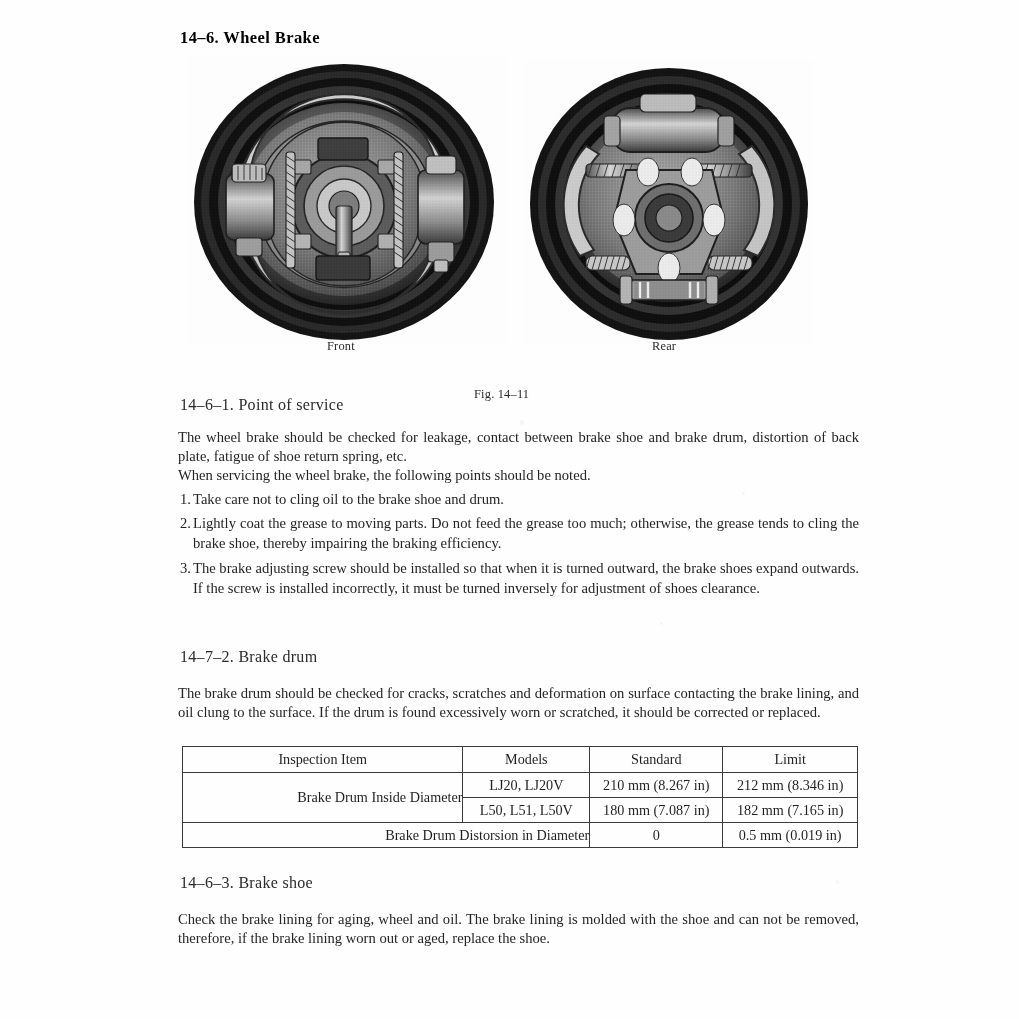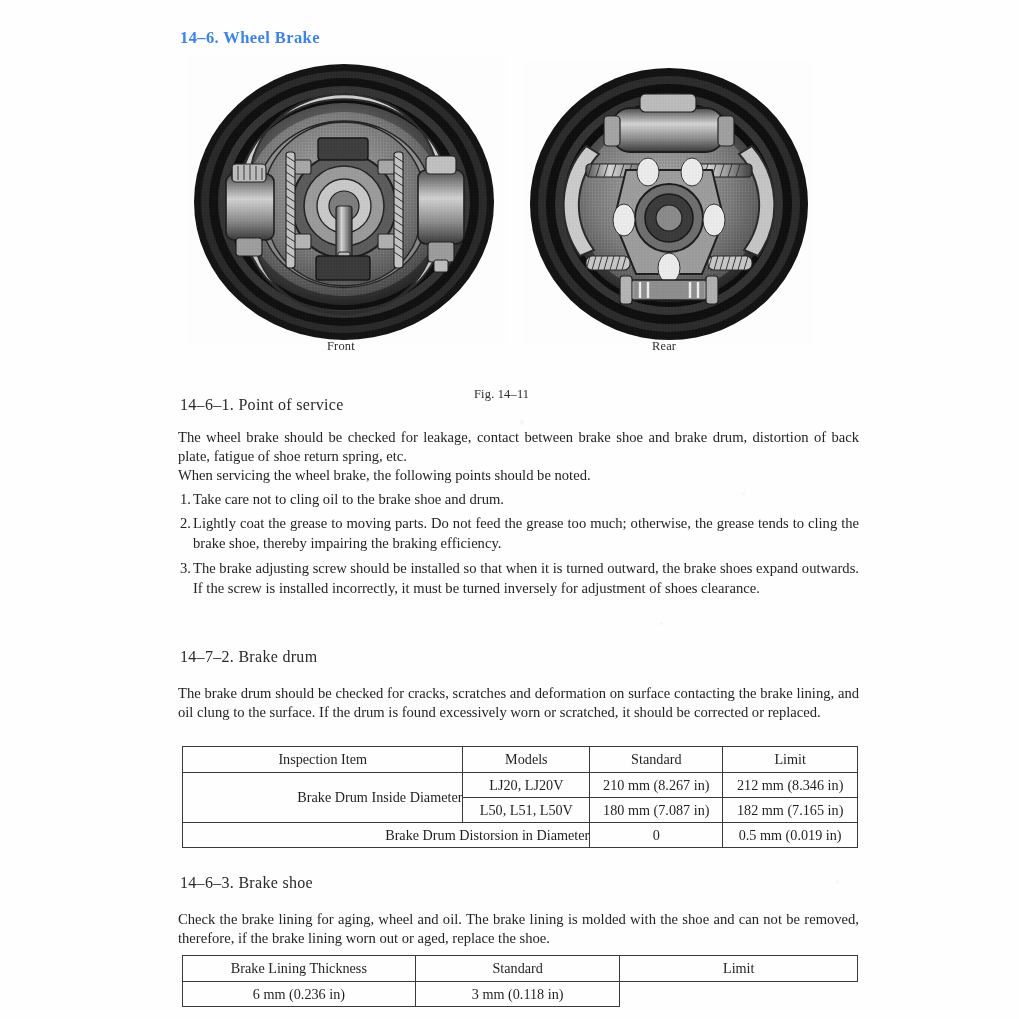--- a/index.html
+++ b/index.html
@@ -17,21 +17,21 @@
     color: #1a1a1a;
     overflow: hidden;
   }
 
   
   .section-title {
     position: absolute;
     font-size: 16.5px;
     font-weight: bold;
     letter-spacing: 0.4px;
-    color: #3b82f6;
+    color: #000000;
     white-space: nowrap;
   }
   .sub-title {
     position: absolute;
     font-size: 16px;
     font-weight: normal;
     letter-spacing: 0.3px;
     color: #2a2a2a;
     white-space: nowrap;
   }
@@ -367,40 +367,20 @@
         <td class="t1-r">0</td>
         <td class="t1-r">0.5 mm (0.019 in)</td>
       </tr>
     </tbody>
   </table>
 
   <div class="sub-title" style="left:180px; top:874px;">14–6–3.  Brake shoe</div>
 
   <div class="para" style="left:178px; top:910px; width:681px;">Check the brake lining for aging, wheel and oil. The brake lining is molded with the shoe and can not be removed, therefore, if the brake lining worn out or aged, replace the shoe.</div>
 
-  <table class="spec" style="left:182px; top:955px; width:676px;">
-    <colgroup>
-      <col style="width:233px">
-      <col style="width:205px">
-      <col style="width:238px">
-    </colgroup>
-    <thead>
-      <tr>
-        <th class="left t1-h" rowspan="2">Brake Lining Thickness</th>
-        <th class="t1-h">Standard</th>
-        <th class="t1-h">Limit</th>
-      </tr>
-    </thead>
-    <tbody>
-      <tr>
-        <td class="t1-r">6 mm (0.236 in)</td>
-        <td class="t1-r">3 mm (0.118 in)</td>
-      </tr>
-    </tbody>
-  </table>
 
   <div class="speckle" style="left:742px; top:492px; width:3px; height:3px;"></div>
   <div class="speckle" style="left:520px; top:420px; width:4px; height:5px;"></div>
   <div class="speckle" style="left:660px; top:622px; width:3px; height:3px;"></div>
   <div class="speckle" style="left:836px; top:880px; width:3px; height:4px;"></div>
   <div class="speckle" style="left:300px; top:938px; width:3px; height:3px;"></div>
 
 </div>
 
 </body></html>

